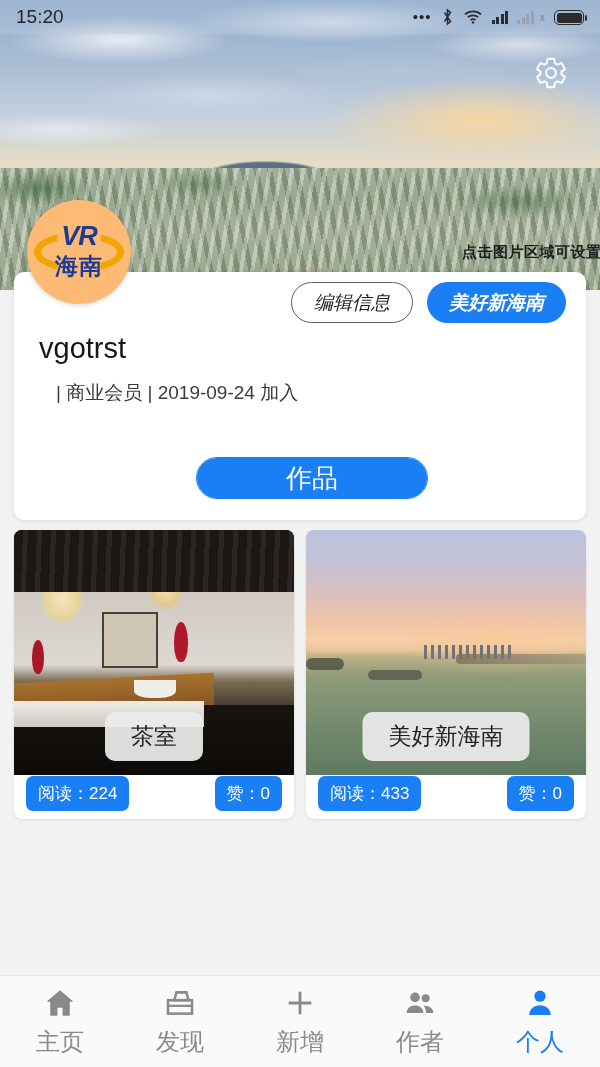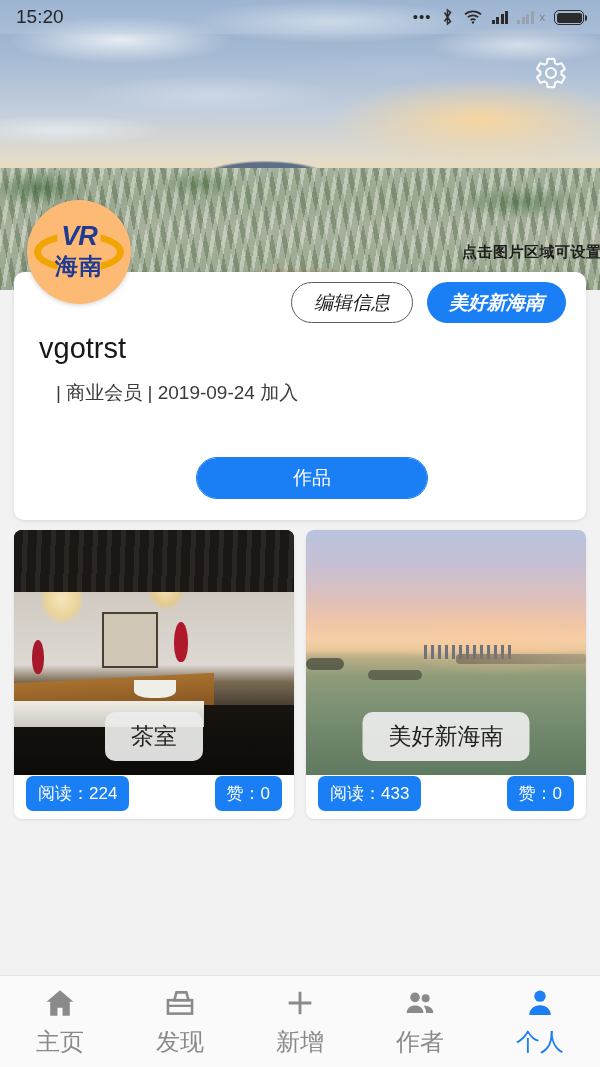--- a/index.html
+++ b/index.html
@@ -138,21 +138,21 @@
     font-size: 19px; color: #3a3a3a;
   }
 
   .segmented {
     position: absolute; left: 182px; top: 185px; width: 232px; height: 42px;
     border: 1.5px solid #1a7ef5; border-radius: 21px; display: flex;
     overflow: hidden; background: #fff;
   }
   .seg {
     flex: 1; display: flex; align-items: center; justify-content: center;
-    font-size: 19px; cursor: pointer;
+    font-size: 26px; cursor: pointer;
   }
   .seg.active { background: #1a7ef5; color: #ffffff; }
   .seg.inactive { background: #fff; color: #2a2a2a; }
 
   
   .works {
     position: absolute; left: 14px; top: 530px; width: 572px;
     display: flex; gap: 12px;
   }
   .work-card {

